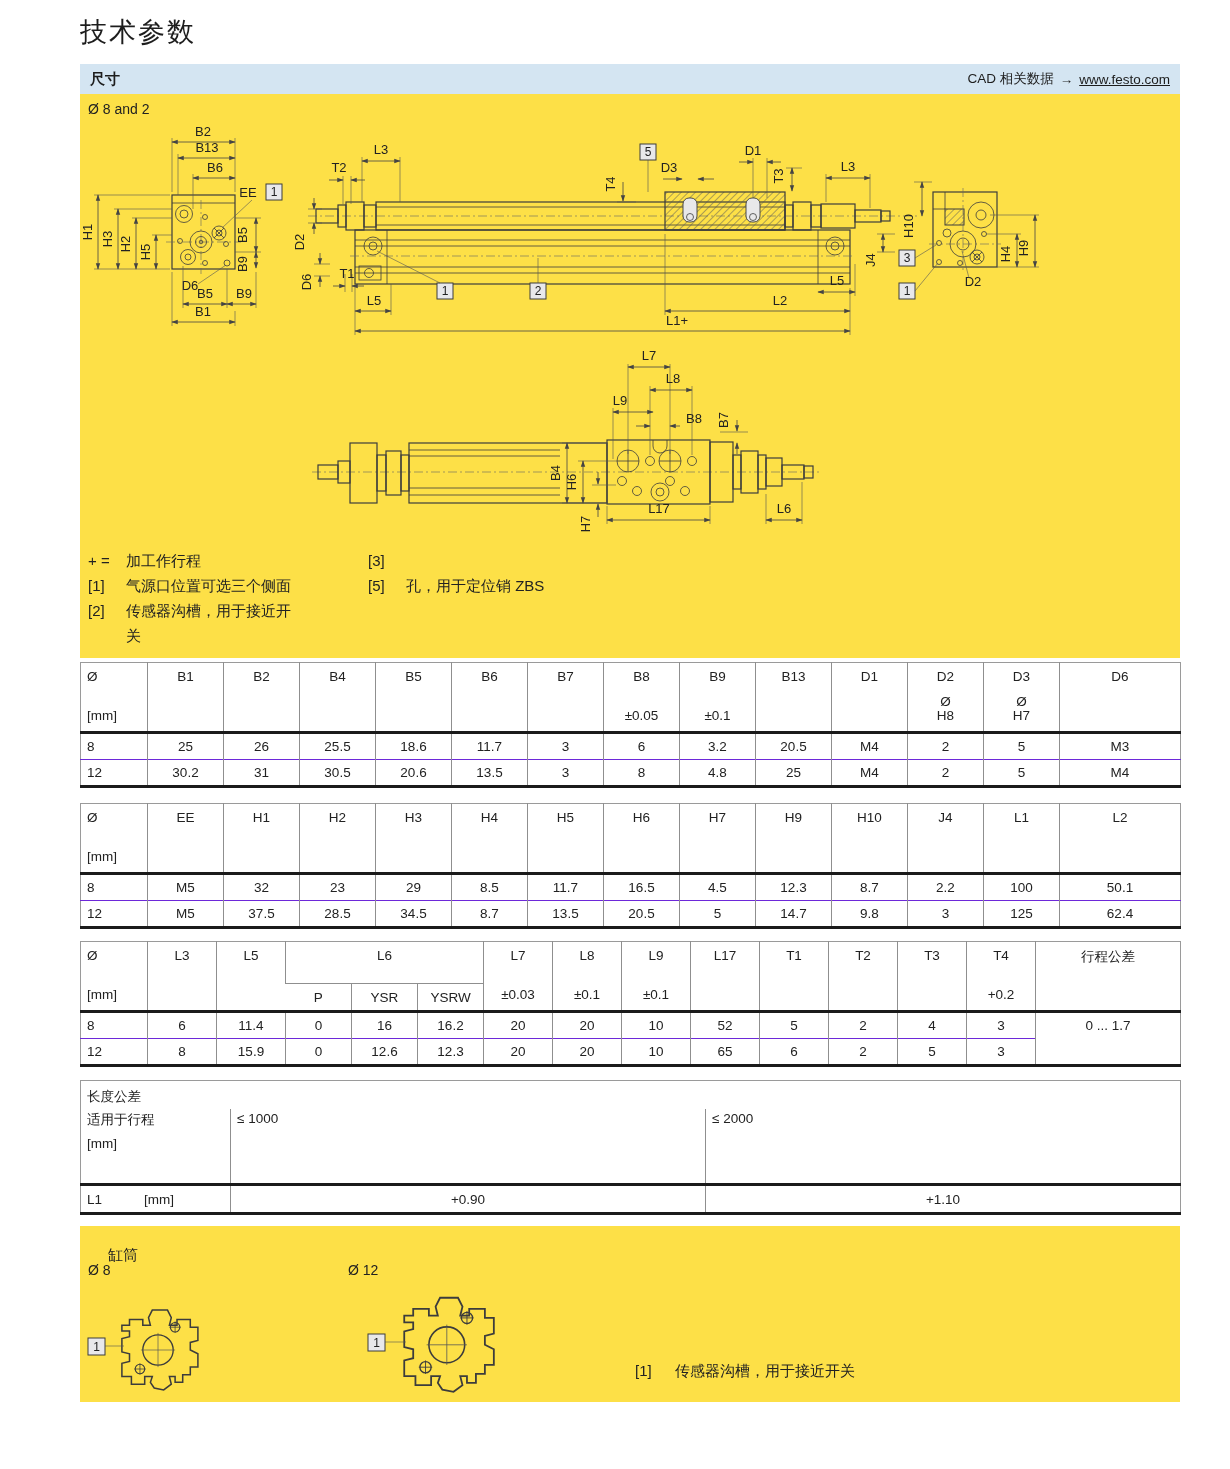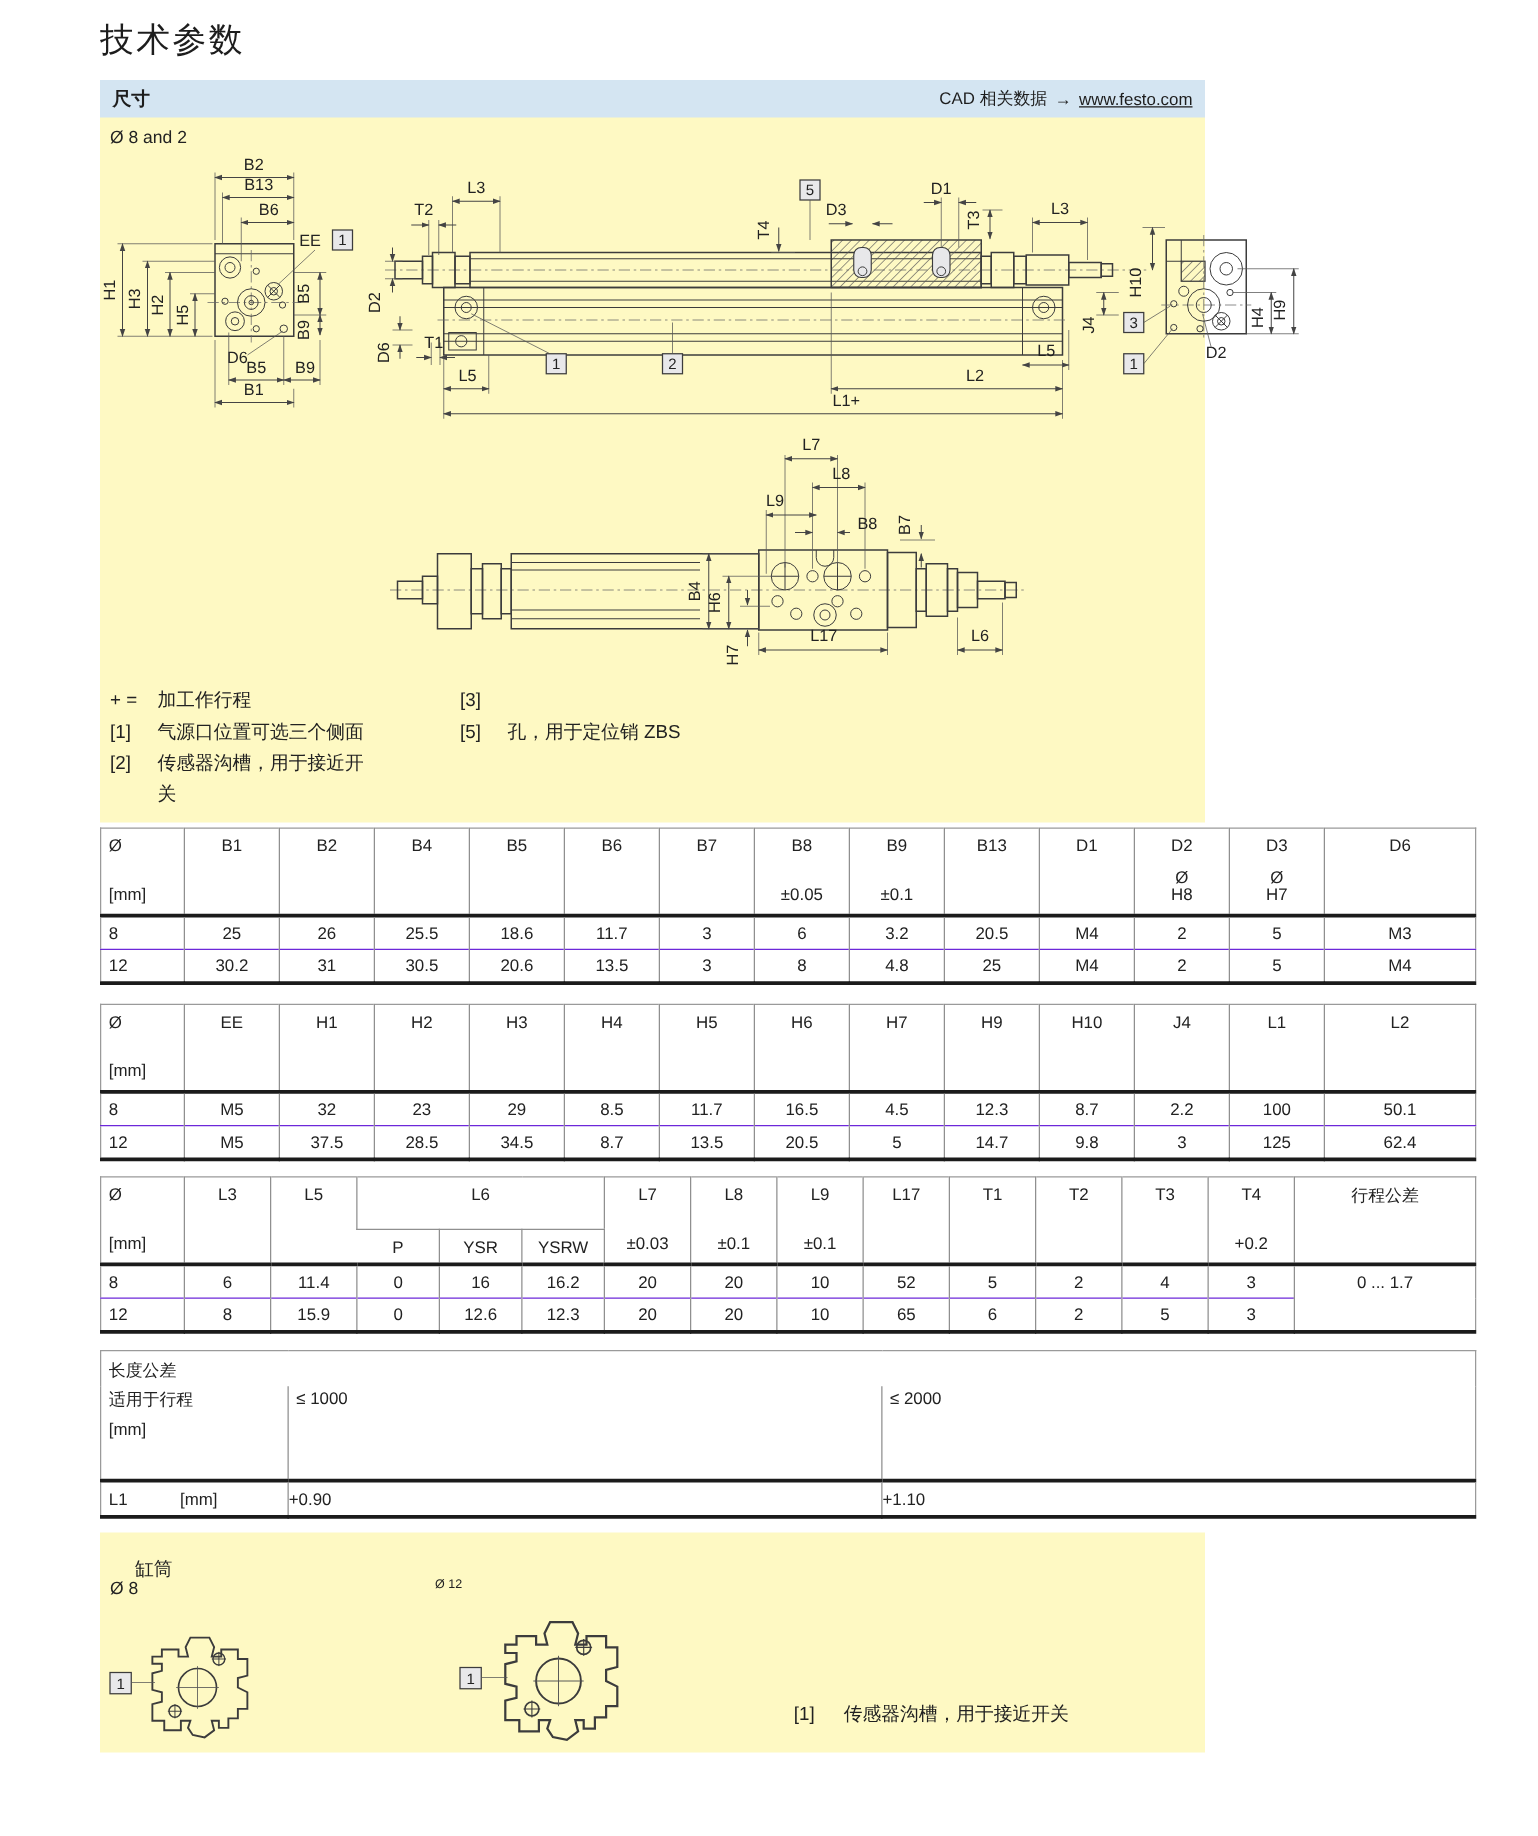--- a/index.html
+++ b/index.html
@@ -1,20 +1,20 @@
 <!DOCTYPE html>
 <html><head>
 <meta charset="utf-8">
 <style>
   html,body{margin:0;padding:0;background:#fff;}
   #page{position:relative;width:1230px;height:1469px;background:#fff;
         font-family:"Liberation Sans",sans-serif;color:#222;overflow:hidden;}
   .page-title{position:absolute;left:80px;top:14px;font-size:27px;font-weight:400;color:#1d1d1d;letter-spacing:2px;}
   
-  .panel{position:absolute;left:80px;width:884px;background:#fef9c3;}
+  .panel{position:absolute;left:80px;width:1100px;background:#fde047;}
   #dimPanel{top:64px;height:594px;}
   #barrelPanel{top:1226px;height:176px;}
   .bluebar{position:absolute;left:0;top:0;right:0;height:30px;background:#d4e5f2;
            display:flex;align-items:center;justify-content:space-between;padding:0 10px;box-sizing:border-box;}
   .bluebar .bt{font-size:15px;font-weight:bold;color:#1d1d1d;}
   .bluebar .cad{font-size:13.5px;color:#1d1d1d;display:flex;gap:6px;align-items:center;}
   .cad a{color:#1d1d1d;text-decoration:underline;}
   .sizenote{position:absolute;left:8px;top:37px;font-size:14px;}
   .drawsvg{position:absolute;left:0;top:50px;}
   
@@ -49,26 +49,26 @@
   table.len{position:absolute;left:80px;top:1080px;border-collapse:collapse;table-layout:fixed;width:1100px;
             background:#fff;border:1px solid #9a9a9a;border-bottom:3px solid #1b1b1b;font-size:13.5px;}
   .len td{padding:0;}
   .len tr.cap td{height:24px;padding:4px 0 0 6px;}
   .len tr.head td{height:72px;vertical-align:top;padding:2px 0 0 6px;border-left:1px solid #8f8f8f;
                   border-bottom:3px solid #1b1b1b;}
   .len tr.head td:first-child{border-left:none;}
   .len tr.head .l2{margin-top:7px;}
   .len tr.val td{height:26px;border-left:1px solid #8f8f8f;}
   .len tr.val td:first-child{border-left:none;padding-left:6px;}
-  .len .ctr{text-align:left;}
+  .len .ctr{text-align:center;}
   .len .unit{display:inline-block;margin-left:42px;}
   
   .b2title{position:absolute;left:8px;top:20px;font-size:15px;margin-left:20px;}
   .b2d8{position:absolute;left:8px;top:36px;font-size:14px;}
-  .b2d12{position:absolute;left:268px;top:36px;font-size:10px;}
+  .b2d12{position:absolute;left:268px;top:36px;font-size:14px;}
   .b2note{position:absolute;left:555px;top:136px;font-size:15px;}
   .b2note .k{display:inline-block;width:40px;}
   
   svg text{font-size:13px;fill:#222;}
   svg text.co{font-size:12px;}
   .ol{fill:none;stroke:#3c3c3c;stroke-width:1.2;}
   .tn{fill:none;stroke:#3c3c3c;stroke-width:0.8;}
   .dm{fill:none;stroke:#444;stroke-width:0.8;}
   .ex{fill:none;stroke:#555;stroke-width:0.6;}
   .cl{fill:none;stroke:#666;stroke-width:0.6;stroke-dasharray:9 3 2 3;}

